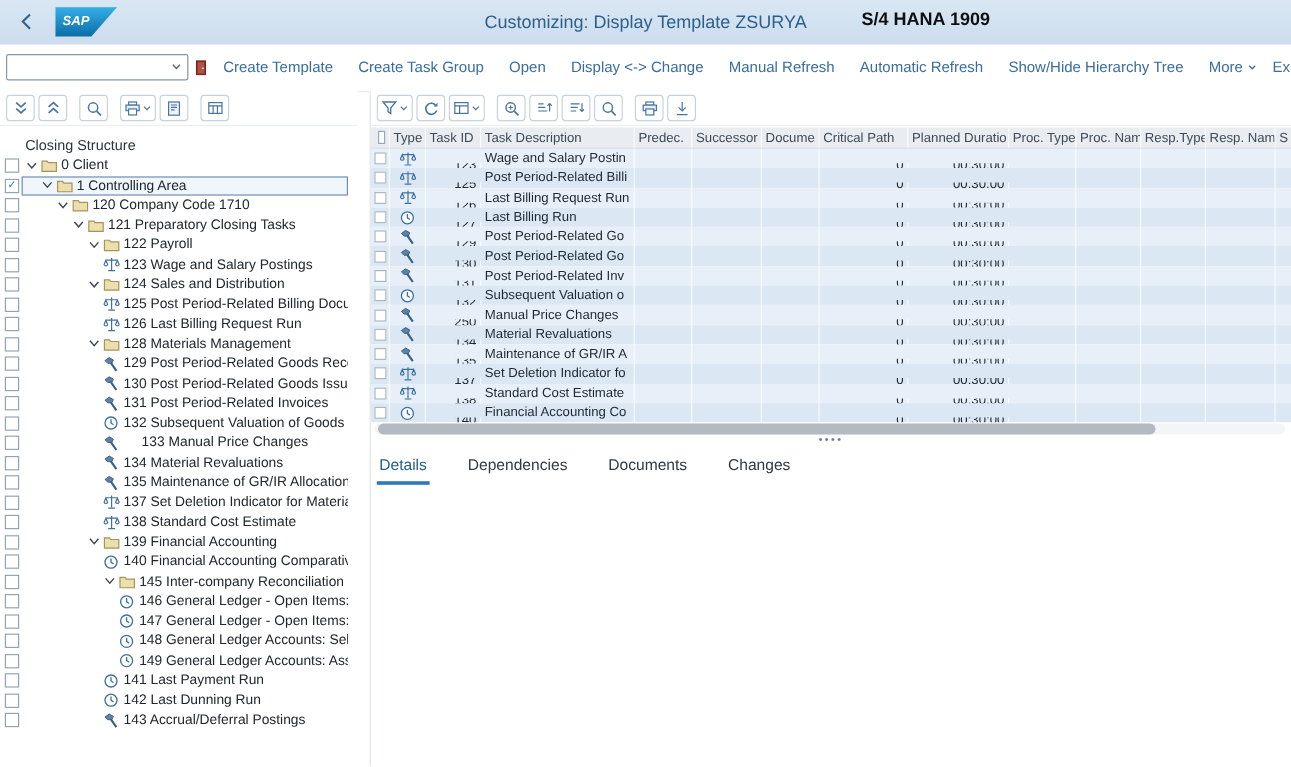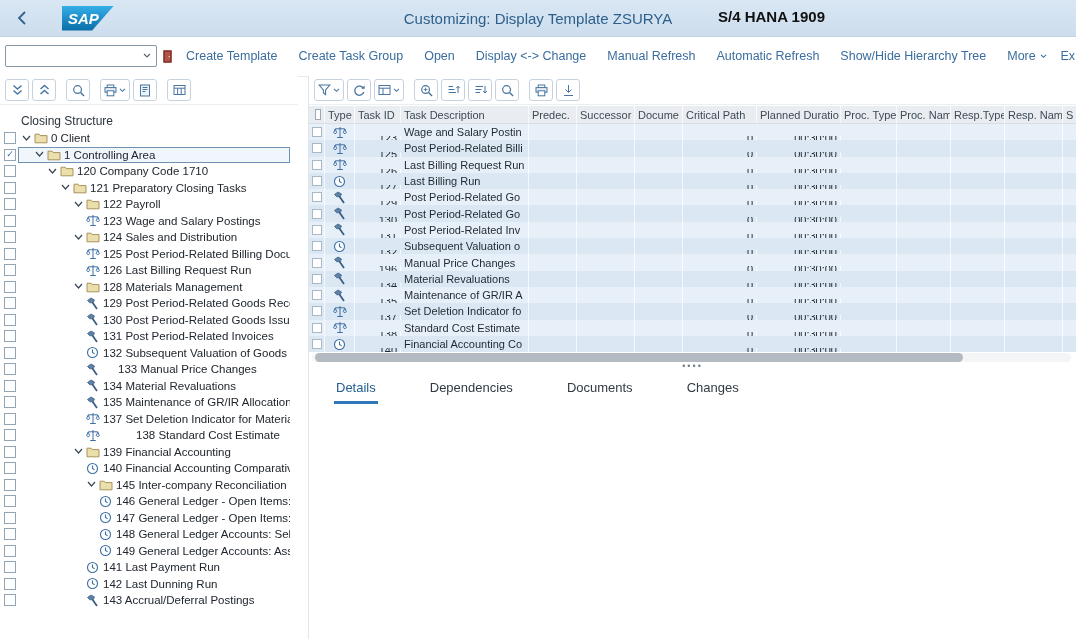--- a/index.html
+++ b/index.html
@@ -6,24 +6,24 @@
   body{width:1076px;height:639px;overflow:hidden;position:relative;background:#fff;
        font-family:"Liberation Sans",sans-serif;color:#222;}
   .ico{display:inline-flex;align-items:center;justify-content:center;}
   .ico svg{display:block;}
 
   
   .header{position:absolute;top:0;left:0;width:1076px;height:36px;
           background:linear-gradient(#d9e7f4,#cddded);border-bottom:1px solid #c2d3e4;
           display:flex;align-items:center;z-index:5;}
   .back{width:44px;display:flex;justify-content:center;cursor:pointer;color:#33628c;}
-  .sap-logo{height:25px;width:52px;margin-left:18px;
+  .sap-logo{height:25px;width:52px;margin-left:2px;
             background:linear-gradient(180deg,#35aee8,#0a6ca6);
             clip-path:polygon(0 0,100% 0,58% 100%,0 100%);
-            color:#fff;font-weight:bold;font-style:italic;font-size:15px;
+            color:#fff;font-weight:bold;font-style:italic;font-size:11px;
             display:flex;align-items:center;padding-left:6px;box-sizing:border-box;}
   .hdr-title{position:absolute;left:0;right:0;text-align:center;font-size:15px;color:#2d5f8b;pointer-events:none;}
   .hdr-annot{position:absolute;left:718px;top:8px;font-size:15px;font-weight:bold;color:#101010;}
 
   
   .menubar{position:absolute;top:36px;left:0;width:1076px;height:40px;background:#fff;
            border-bottom:1px solid #e6eaee;display:flex;align-items:center;}
   .combo{margin-left:5px;width:152px;height:22px;border:1px solid #8696a6;border-radius:2px;
          background:#fff;display:flex;align-items:center;justify-content:flex-end;
          padding-right:5px;box-sizing:border-box;color:#5a6670;}
@@ -75,21 +75,21 @@
 
   .hscroll{position:absolute;top:277px;left:3px;right:5px;height:9px;background:#f3f5f7;border-radius:5px;}
   .hthumb{position:absolute;left:3px;top:0;width:648px;height:9px;background:#b4bac1;border-radius:5px;cursor:pointer;}
   .splitter-dots{position:absolute;top:286px;left:0;right:0;text-align:center;color:#6f7e8b;
                  font-size:9px;letter-spacing:2px;cursor:row-resize;line-height:9px;}
   .splitter-dots::before{content:"\2022 \2022 \2022 \2022";}
 
   
   .tabs{position:absolute;top:297px;left:5px;display:flex;}
   .tab{margin-right:30px;padding:7px 2px 6px;font-size:13px;color:#303a44;cursor:pointer;
-       border-bottom:3px solid transparent;margin-left:20px;}
+       border-bottom:3px solid transparent;}
   .tab.active{color:#24608f;border-bottom-color:#3078ba;}
 </style>
 </head>
 <body>
 
 <div class="header">
   <div class="back">
     <span class="ico">
       <svg width="10" height="16" viewBox="0 0 10 16">
           <path d="M8 2L2 8l6 6" fill="none" stroke="#33628c" stroke-width="1.8"></path>
@@ -482,21 +482,21 @@
                 <path d="M10.3 6.5L11.8 3l1.5 3.5a1.6 1.6 0 0 1-3 0z"></path>
                 <line x1="4.2" y1="11.5" x2="9.8" y2="11.5"></line>
               </g>
             </svg>
           </span>
           <span class="tlabel">137 Set Deletion Indicator for Materials (</span>
         </div>
       </div>
       <div class="trow">
         <span class="cb"></span>
-        <div class="trow-inner" style="padding-left: 67px; gap: 33px;">
+        <div class="trow-inner" style="padding-left: 67px;">
           <span class="ico tico">
             <svg width="14" height="13" viewBox="0 0 14 13">
               <g stroke="#3e6fa3" fill="none" stroke-width="1">
                 <line x1="7" y1="1" x2="7" y2="11"></line>
                 <line x1="2.2" y1="2.8" x2="11.8" y2="2.8"></line>
                 <path d="M0.7 6.5L2.2 3l1.5 3.5a1.6 1.6 0 0 1-3 0z"></path>
                 <path d="M10.3 6.5L11.8 3l1.5 3.5a1.6 1.6 0 0 1-3 0z"></path>
                 <line x1="4.2" y1="11.5" x2="9.8" y2="11.5"></line>
               </g>
             </svg>
@@ -978,21 +978,21 @@
             <span class="gcb"></span>
           </div>
           <div class="g-cell center" style="width: 30px;">
             <span class="ico">
               <svg width="13" height="13" viewBox="0 0 13 13">
                 <path d="M1.5 3.5L5 1l3.5 2-1.3 2.6-3.4.2z" fill="#5d81a8" stroke="#3c5f86" stroke-width="0.8"></path>
                 <line x1="6.3" y1="5.2" x2="11" y2="12" stroke="#3c5f86" stroke-width="1.8"></line>
               </svg>
             </span>
           </div>
-          <div class="g-cell right" style="width: 46px;">196</div>
+          <div class="g-cell right" style="width: 46px;">250</div>
           <div class="g-cell" style="width: 128px;">Manual Price Changes</div>
           <div class="g-cell" style="width: 48px;"></div>
           <div class="g-cell" style="width: 58px;"></div>
           <div class="g-cell" style="width: 48px;"></div>
           <div class="g-cell right" style="width: 74px;">0</div>
           <div class="g-cell right" style="width: 84px;">00:30:00</div>
           <div class="g-cell" style="width: 56px;"></div>
           <div class="g-cell" style="width: 54px;"></div>
           <div class="g-cell" style="width: 54px;"></div>
           <div class="g-cell" style="width: 58px;"></div>

